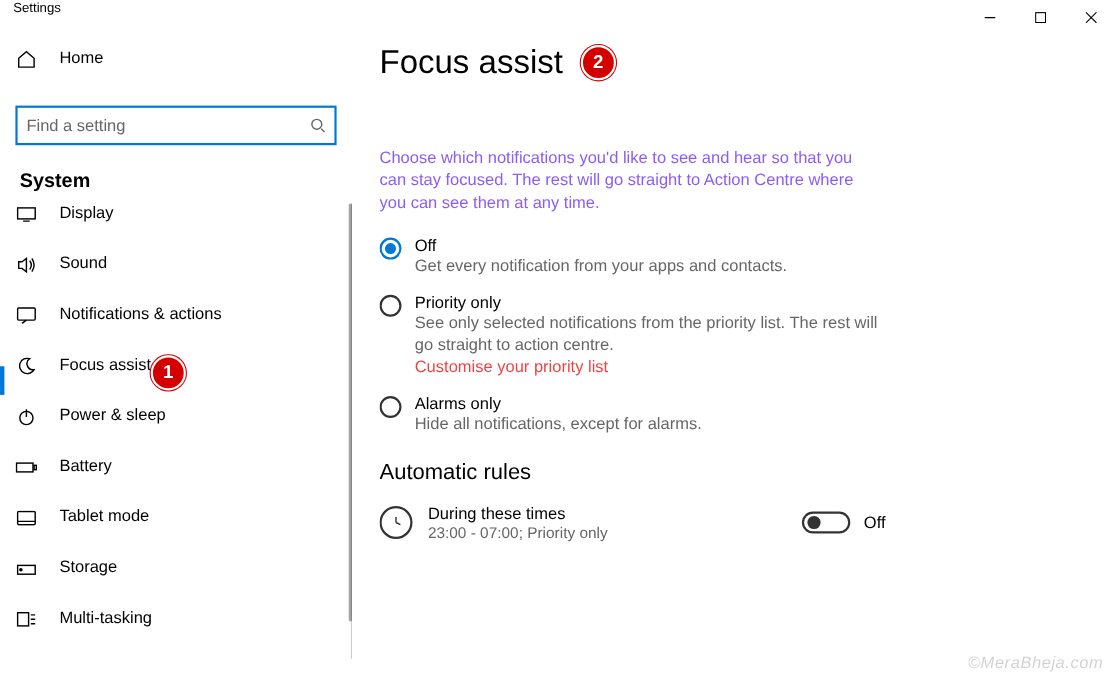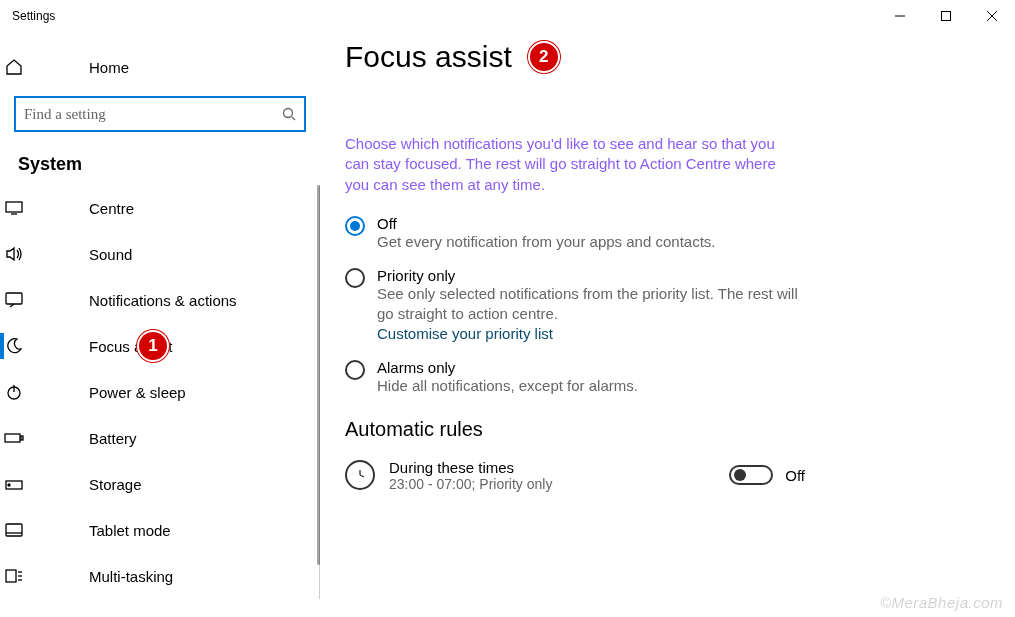--- a/index.html
+++ b/index.html
@@ -7,68 +7,67 @@
     font-family: "Segoe UI", Arial, sans-serif;
     background: #fff;
     color: #000;
     width: 1015px;
     height: 617px;
     overflow: hidden;
     position: relative;
   }
   .titlebar {
     display: flex;
-    align-items: center;
+    align-items: flex-start;
     height: 32px;
     padding-left: 12px;
     font-size: 12px;
   }
   .titlebar .title { flex: 1; }
   .win-controls { display: flex; }
   .win-btn {
     width: 46px; height: 32px;
     display: flex; align-items: center; justify-content: center;
     font-size: 10px;
   }
   .left-pane {
     position: absolute;
     left: 0; top: 32px; bottom: 0;
     width: 320px;
     padding-top: 12px;
   }
   .home-row, .nav-item {
     display: flex;
-    align-items: center;
+    align-items: flex-start;
     height: 46px;
-    padding-left: 4px;
+    padding-left: 14px;
     font-size: 15px;
     cursor: pointer;
     position: relative;
-    gap: 45px;
   }
   .nav-icon {
     width: 20px; height: 20px;
     display: flex; align-items: center; justify-content: center;
     margin-right: 20px;
     color: #222;
   }
   .search-box {
     margin: 6px 14px 16px 14px;
     border: 2px solid #0078d7;
     height: 36px;
     display: flex;
     align-items: center;
     padding: 0 8px;
   }
   .search-box input {
     flex: 1;
     border: none;
     outline: none;
     font-size: 15px;
-    font-family: Liberation Serif, serif;
+    font-family: Liberation Sans, sans-serif;
     color: #333;
     background: transparent;
   }
   .search-box input::placeholder { color: #666; }
   .search-icon { color: #666; font-size: 13px; }
   .section-hdr {
     padding: 6px 18px 10px 18px;
     font-size: 18px;
     font-weight: 600;
   }
@@ -130,21 +129,21 @@
   }
   .radio-circle.checked { border-color: #0078d7; }
   .radio-circle.checked::after {
     content: "";
     width: 10px; height: 10px;
     background: #0078d7;
     border-radius: 50%;
   }
   .radio-label { font-size: 15px; color: #000; }
   .radio-sub { font-size: 15px; color: #666; line-height: 1.3; }
-  .link { color: #0c4a6e; cursor: pointer; font-size: 15px; display: inline-block; margin-top: 2px; }
+  .link { color: #ef4444; cursor: pointer; font-size: 15px; display: inline-block; margin-top: 2px; }
   .sub-heading {
     font-size: 20px;
     font-weight: 400;
     margin-top: 22px;
     margin-bottom: 10px;
   }
   .rule-row {
     display: flex;
     align-items: center;
     max-width: 460px;
@@ -253,21 +252,21 @@
   <div class="section-hdr">System</div>
 
   <div class="nav-list">
     <div class="nav-item">
       <span class="nav-icon">
         <svg width="18" height="14" viewBox="0 0 18 14" fill="none" stroke="#000" stroke-width="1.3">
             <rect x="1" y="1" width="16" height="10"></rect>
             <line x1="6" y1="13" x2="12" y2="13"></line>
           </svg>
       </span>
-      <span>Centre</span>
+      <span>Display</span>
     </div>
     <div class="nav-item">
       <span class="nav-icon">
         <svg width="18" height="16" viewBox="0 0 18 16" fill="none" stroke="#000" stroke-width="1.3">
             <path d="M2 5 H5 L9 2 V14 L5 11 H2 Z"></path>
             <path d="M12 4 Q15 8 12 12"></path>
             <path d="M14 2 Q18 8 14 14"></path>
           </svg>
       </span>
       <span>Sound</span>
@@ -304,34 +303,34 @@
         <svg width="20" height="12" viewBox="0 0 20 12" fill="none" stroke="#000" stroke-width="1.3">
             <rect x="1" y="2" width="15" height="8"></rect>
             <rect x="17" y="4" width="2" height="4"></rect>
           </svg>
       </span>
       <span>Battery</span>
     </div>
     <div class="nav-item">
       <span class="nav-icon">
         <svg width="18" height="14" viewBox="0 0 18 14" fill="none" stroke="#000" stroke-width="1.3">
+            <rect x="1" y="1" width="16" height="12" rx="1"></rect>
+            <line x1="1" y1="10" x2="17" y2="10"></line>
+          </svg>
+      </span>
+      <span>Tablet mode</span>
+    </div>
+    <div class="nav-item">
+      <span class="nav-icon">
+        <svg width="18" height="14" viewBox="0 0 18 14" fill="none" stroke="#000" stroke-width="1.3">
             <rect x="1" y="4" width="16" height="8"></rect>
             <circle cx="4" cy="8" r="1" fill="#000"></circle>
           </svg>
       </span>
       <span>Storage</span>
-    </div>
-    <div class="nav-item">
-      <span class="nav-icon">
-        <svg width="18" height="14" viewBox="0 0 18 14" fill="none" stroke="#000" stroke-width="1.3">
-            <rect x="1" y="1" width="16" height="12" rx="1"></rect>
-            <line x1="1" y1="10" x2="17" y2="10"></line>
-          </svg>
-      </span>
-      <span>Tablet mode</span>
     </div>
     <div class="nav-item">
       <span class="nav-icon">
         <svg width="18" height="14" viewBox="0 0 18 14" fill="none" stroke="#000" stroke-width="1.3">
             <rect x="1" y="1" width="10" height="12"></rect>
             <line x1="13" y1="3" x2="17" y2="3"></line>
             <line x1="13" y1="7" x2="17" y2="7"></line>
             <line x1="13" y1="11" x2="17" y2="11"></line>
           </svg>
       </span>

